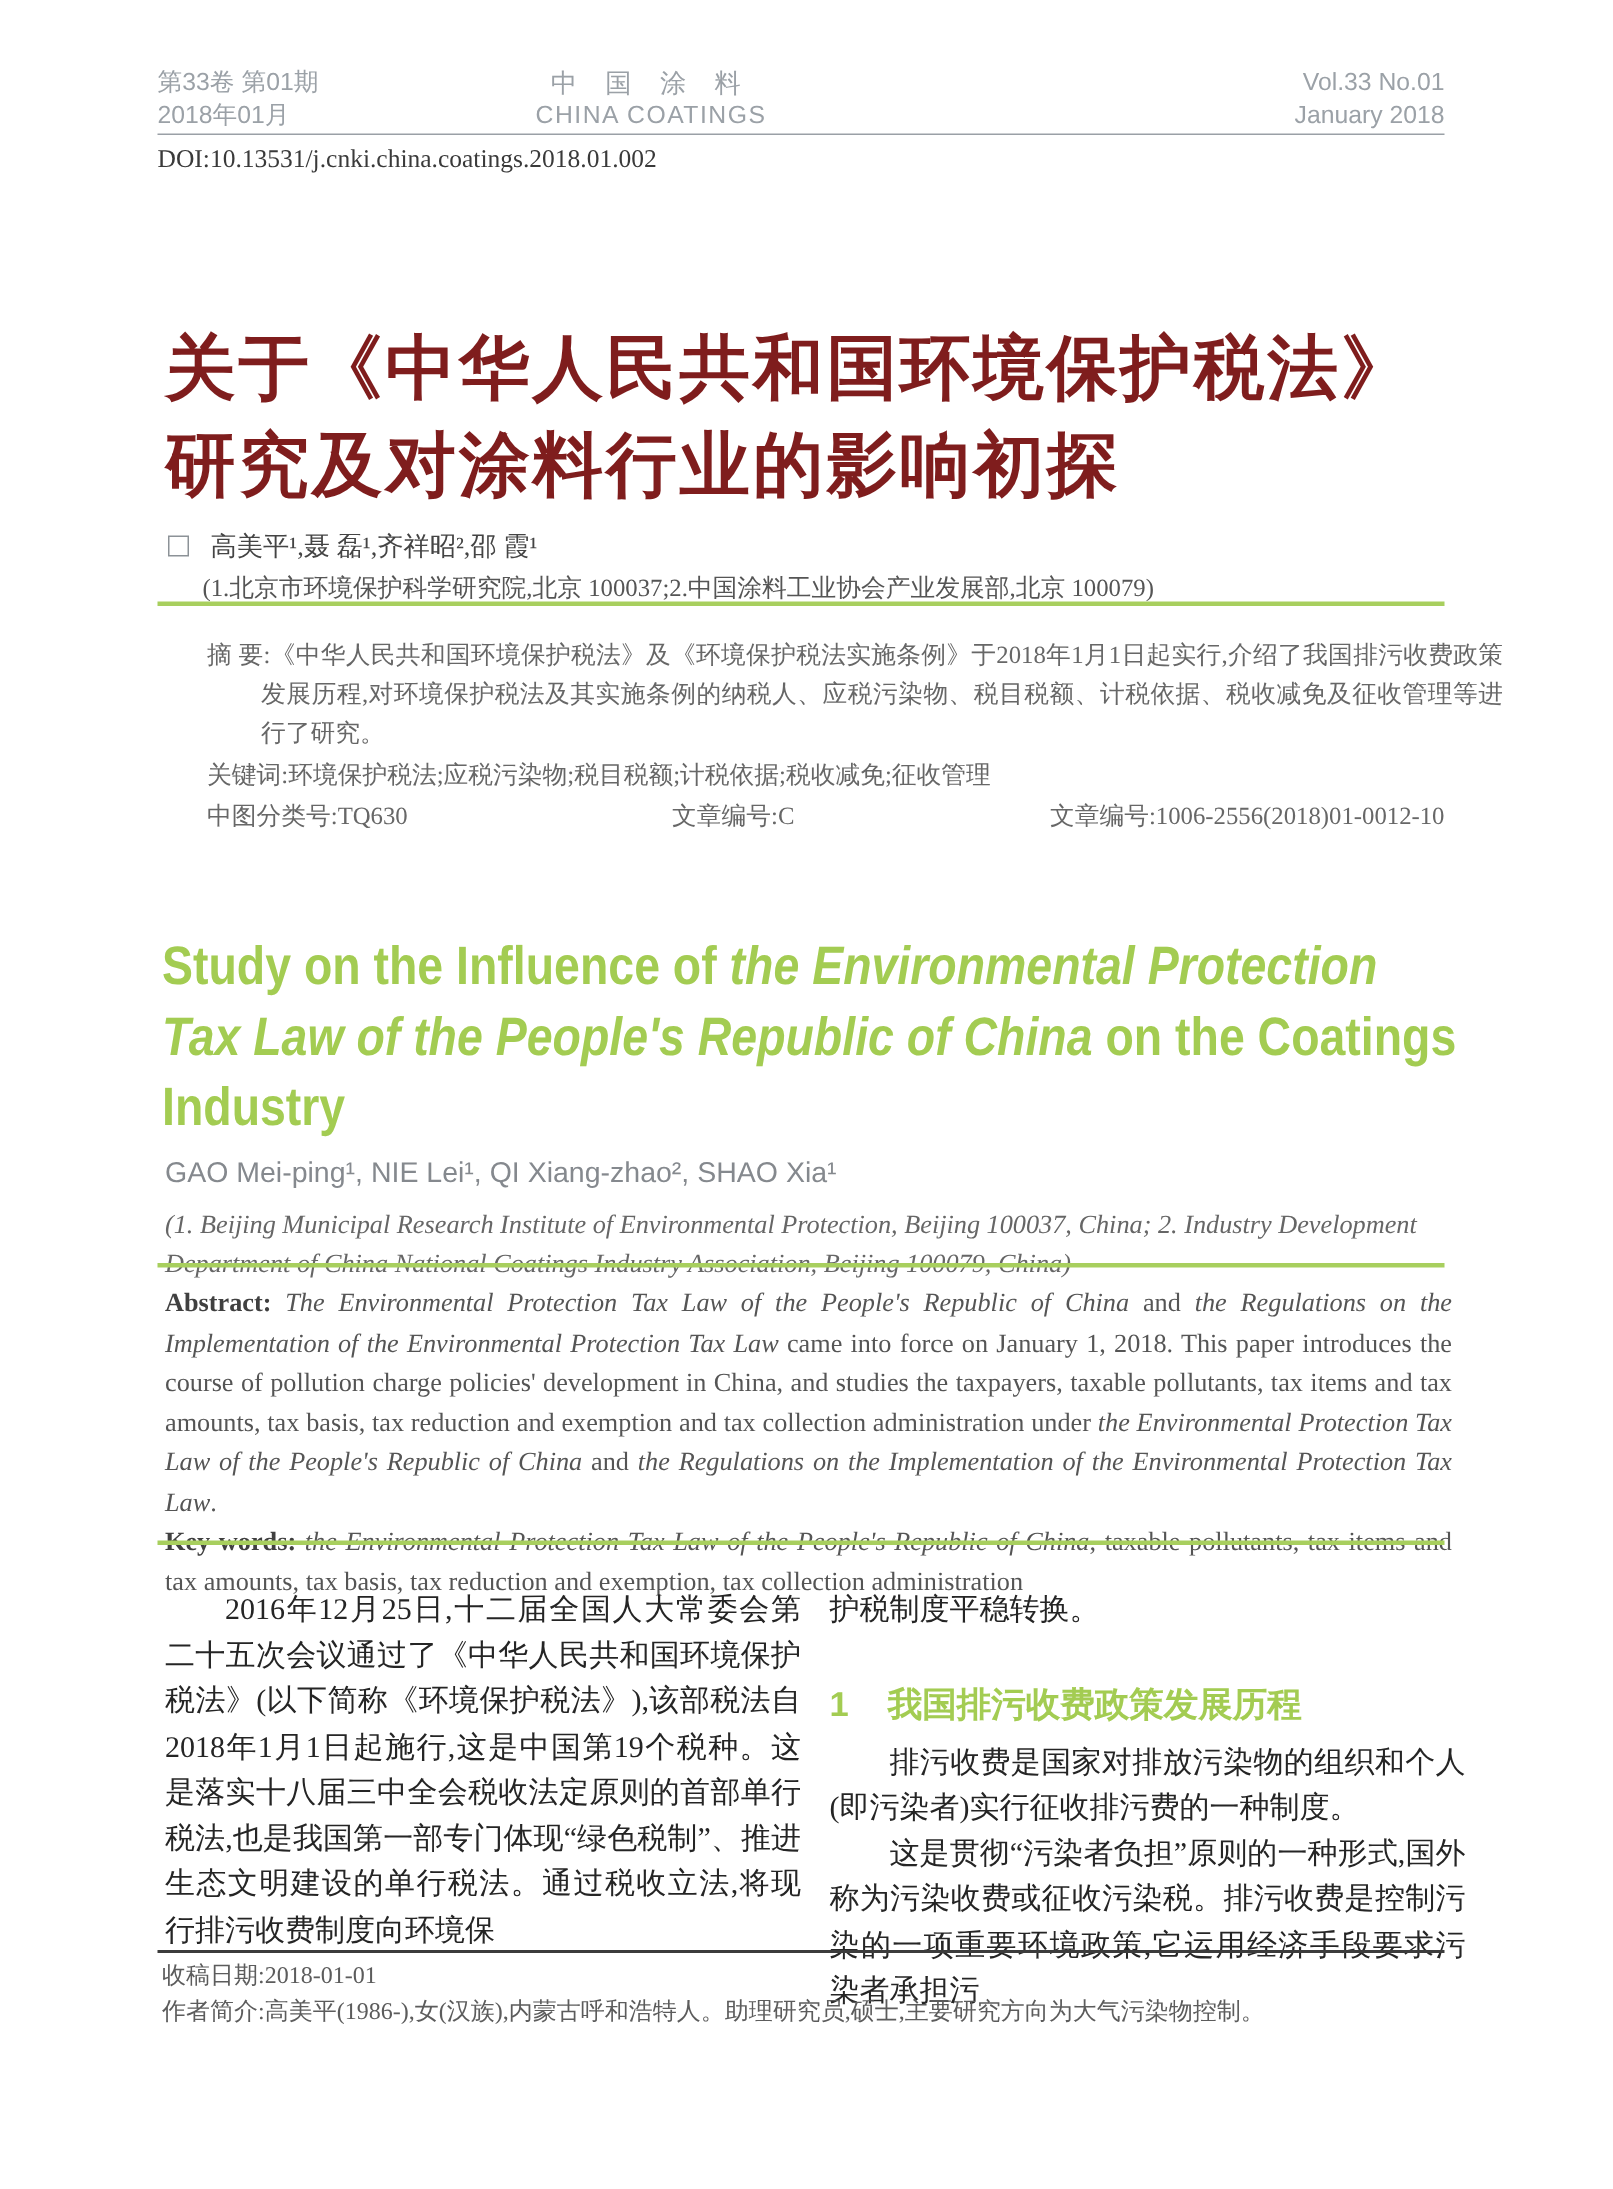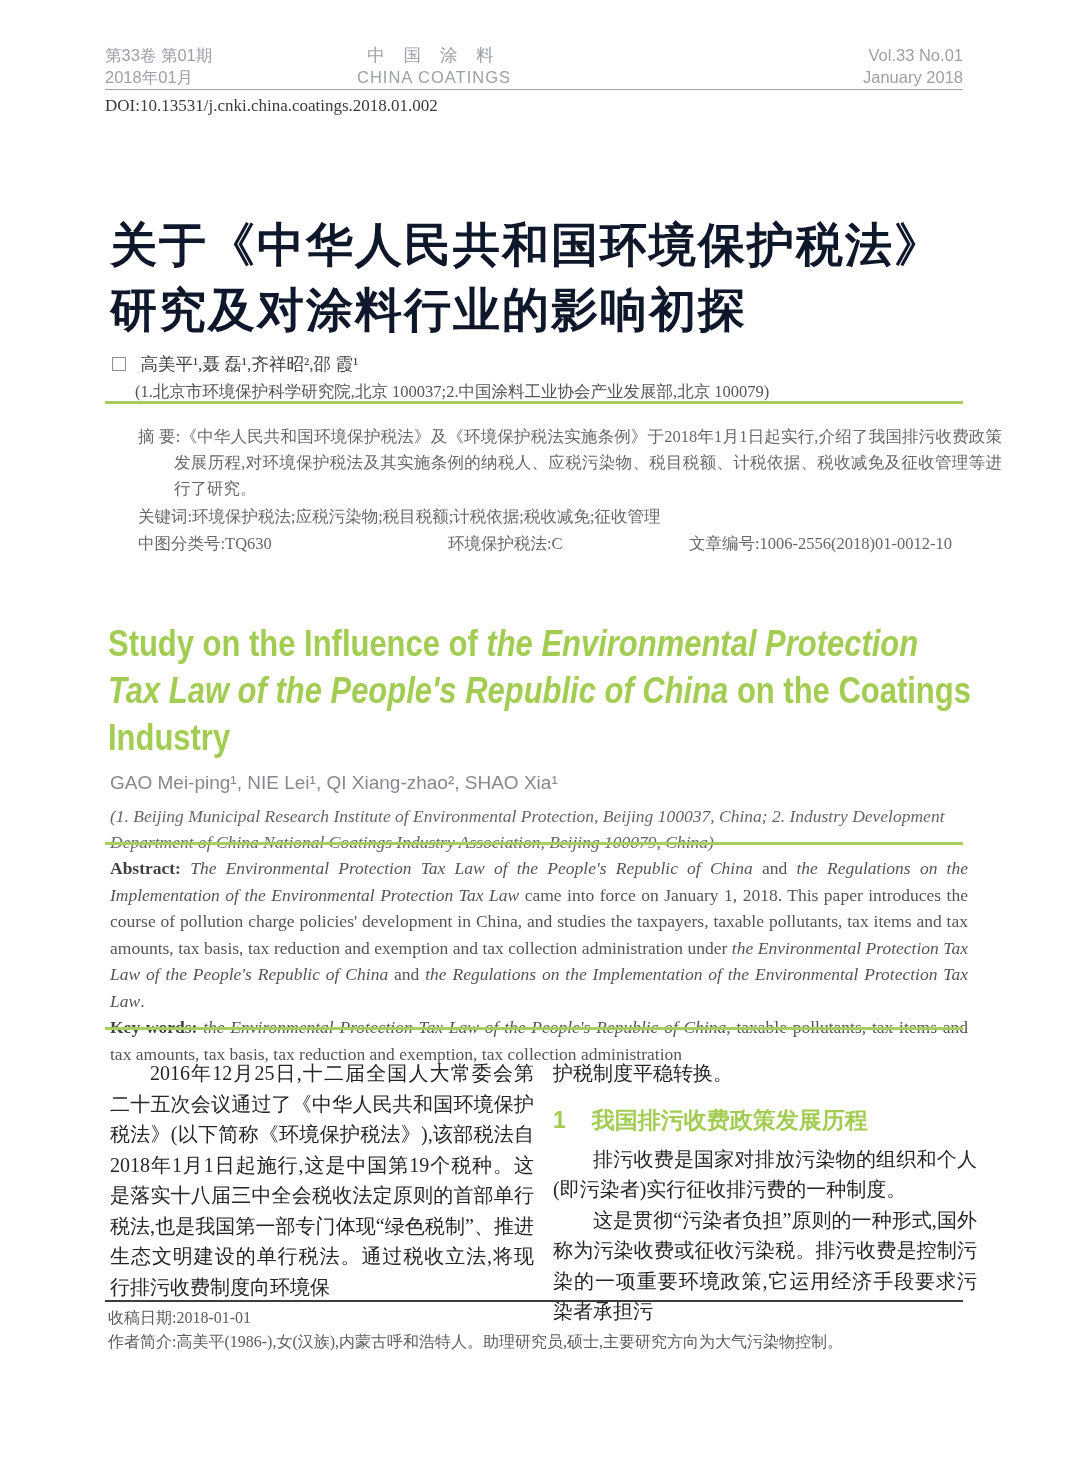--- a/index.html
+++ b/index.html
@@ -13,37 +13,37 @@
   .hdr-left{left:105px;text-align:left;}
   .hdr-center{left:0;width:868px;text-align:center;}
   .hdr-center .cjk{letter-spacing:7px;font-size:17.5px;}
   .hdr-center .lat{letter-spacing:1px;}
   .hdr-right{right:112px;text-align:right;}
   .hdr-rule{position:absolute;top:89px;left:105px;width:858px;height:1px;background:#9aa0a6;}
   .doi{position:absolute;top:96px;left:105px;font-size:17px;color:#3a3a3a;font-family:"Liberation Serif",serif;}
   
   .cn-title{position:absolute;top:212px;left:110px;width:880px;
     font-family:"Liberation Sans","DejaVu Sans",sans-serif;font-weight:bold;
-    font-size:47px;line-height:65px;color:#0f172a;letter-spacing:2px;}
+    font-size:47px;line-height:65px;color:#7f1d1d;letter-spacing:2px;}
   
   .authors-cn{position:absolute;top:352px;left:112px;font-size:17.5px;color:#444;}
   .authors-cn .sq{display:inline-block;width:12px;height:12px;border:1.5px solid #8c9297;margin-right:10px;vertical-align:-1px;}
   .affil-cn{position:absolute;top:381px;left:135px;font-size:16.5px;color:#555;}
   .grule{position:absolute;left:105px;width:858px;height:3px;background:#a8cf5e;}
   .grule1{top:401px;}
   .grule2{top:842px;}
   .grule3{top:1027px;}
   
   .abs-cn{position:absolute;top:424px;left:138px;width:828px;font-size:16.5px;line-height:26px;color:#676767;
     padding-left:36px;text-indent:-36px;text-align:justify;}
   .kw-cn{position:absolute;top:506px;left:138px;width:828px;font-size:16.5px;color:#676767;}
   .meta-row{position:absolute;top:533px;left:0;width:1075px;font-size:16.5px;color:#676767;}
   .meta-clc{position:absolute;left:138px;}
   .meta-doc{position:absolute;left:448px;}
-  .meta-id{position:absolute;right:123px;}
+  .meta-id{position:absolute;right:112px;}
   
   .en-title{position:absolute;top:620px;left:108px;color:#a3cc52;
     font-family:"Liberation Sans","DejaVu Sans",sans-serif;font-weight:bold;font-size:36px;line-height:47px;}
   .en-title .tl{display:block;transform:scaleX(0.86);transform-origin:left center;white-space:nowrap;}
   .it{font-style:italic;}
   
   .authors-en{position:absolute;top:772px;left:110px;font-family:"Liberation Sans","DejaVu Sans",sans-serif;
     font-size:19px;color:#85898e;}
   .affil-en{position:absolute;top:803px;left:110px;width:860px;font-style:italic;font-size:17.5px;line-height:26px;color:#666;}
   
@@ -53,21 +53,21 @@
   .kw-en{margin-top:2px;}
   
   .col{position:absolute;top:1058px;width:424px;font-size:20px;line-height:30.5px;text-align:justify;color:#252525;}
   .col-left{left:110px;}
   .col-right{left:553px;}
   .s-head{font-family:"Liberation Sans","DejaVu Sans",sans-serif;font-weight:bold;color:#a3cc52;
     font-size:23px;line-height:30px;margin:0 0 9px 0;}
   .s-head .num{margin-right:26px;}
   .col p{margin:0;}
   .col p.ind{text-indent:2em;}
-  .col-right .s-head{margin-top:16px;margin-bottom:9px;}
+  .col-right .s-head{margin-top:32px;margin-bottom:9px;}
   
   .fn-rule{position:absolute;top:1300px;left:105px;width:858px;height:1.5px;background:#3c3c3c;}
   .fn{position:absolute;top:1306px;left:108px;width:860px;font-size:16px;line-height:23.5px;color:#5c5c5c;}
   
   .pfooter{position:absolute;top:1392px;left:108px;color:#5e6c78;white-space:nowrap;}
   .pfooter .pnum{font-style:italic;font-weight:bold;font-size:23px;font-family:"Liberation Serif",serif;vertical-align:middle;}
   .pfooter .bar{display:inline-block;width:11px;height:25px;background:#5e6c78;margin:0 9px 0 8px;vertical-align:middle;}
   .pfooter .sec-cn{font-weight:bold;font-size:17.5px;vertical-align:middle;}
   .pfooter .sec-en{font-weight:bold;font-size:17.5px;font-family:"Liberation Serif",serif;vertical-align:middle;margin-left:6px;}
 </style>
@@ -101,21 +101,21 @@
     <span>高美平¹,聂  磊¹,齐祥昭²,邵  霞¹</span>
   </div>
   <div class="affil-cn">(1.北京市环境保护科学研究院,北京  100037;2.中国涂料工业协会产业发展部,北京  100079)</div>
 
   <div class="grule grule1"></div>
 
   <div class="abs-cn"><span>摘  要:</span><span>《中华人民共和国环境保护税法》及《环境保护税法实施条例》于2018年1月1日起实行,介绍了我国排污收费政策发展历程,对环境保护税法及其实施条例的纳税人、应税污染物、税目税额、计税依据、税收减免及征收管理等进行了研究。</span></div>
   <div class="kw-cn"><span>关键词:</span><span>环境保护税法;应税污染物;税目税额;计税依据;税收减免;征收管理</span></div>
   <div class="meta-row">
     <span class="meta-clc">中图分类号:TQ630</span>
-    <span class="meta-doc">环境保护税法:C</span>
+    <span class="meta-doc">文章编号:C</span>
     <span class="meta-id">文章编号:1006-2556(2018)01-0012-10</span>
   </div>
 
   <div class="en-title">
     <span class="tl"><span>Study on the Influence of </span><span class="it">the Environmental Protection</span></span>
     <span class="tl"><span class="it">Tax Law of the People's Republic of China</span><span> on the Coatings</span></span>
     <span class="tl"><span>Industry</span></span>
   </div>
 
   <div class="authors-en">GAO Mei-ping¹, NIE Lei¹, QI Xiang-zhao², SHAO Xia¹</div>

